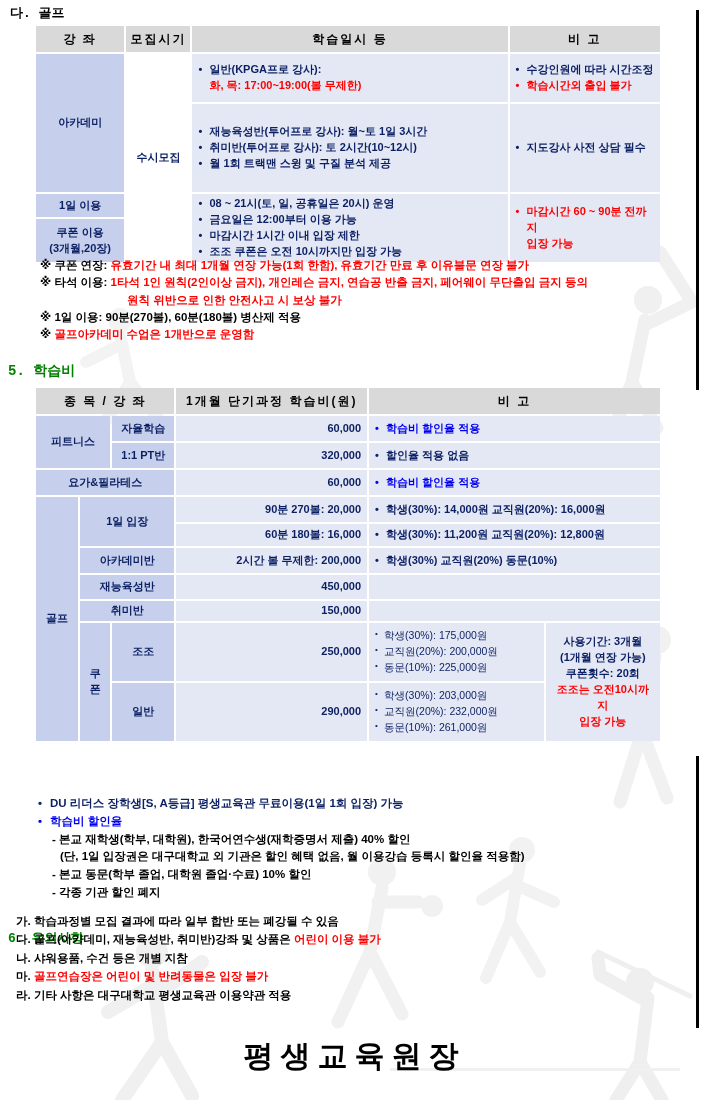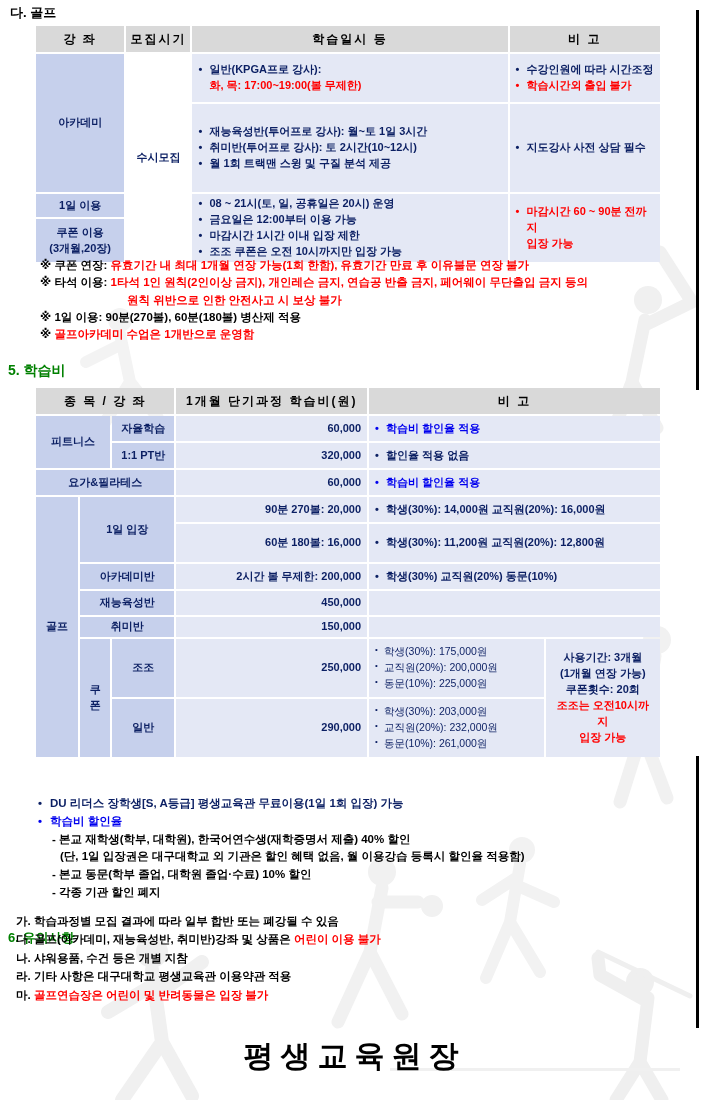--- a/index.html
+++ b/index.html
@@ -2,21 +2,21 @@
 <html><head>
 <meta charset="utf-8">
 <style>
   html,body{margin:0;padding:0;background:#fff;}
   .page{position:relative;width:709px;height:1100px;background:#fff;overflow:hidden;
         font-family:"Liberation Sans","DejaVu Sans",sans-serif;}
   .abs{position:absolute;}
   .wm{position:absolute;left:0;top:0;z-index:0;}
   .content{position:relative;z-index:1;}
 
-  .sec-title{font-size:13px;font-weight:700;color:#000;}
+  .sec-title{font-size:13px;font-weight:700;color:#000;font-family:Liberation Mono, monospace;}
   .sec-title.green{color:#008000;font-size:14px;}
 
   table.tbl{border-collapse:separate;border-spacing:2px;table-layout:fixed;}
   table.tbl th{background:#D9D9D9;color:#000;font-size:12px;font-weight:700;letter-spacing:2px;padding:4px 2px;}
   table.tbl td{font-size:11px;font-weight:700;color:#0B1F63;vertical-align:middle;padding:2px 6px;line-height:1.45;}
   td.lbl{background:#C6D0EC;color:#000;text-align:center;padding:2px 1px;}
   td.cnt{background:#E4E8F5;}
   td.wht{background:#fff;color:#000;text-align:center;}
   .b{position:relative;padding-left:11px;}
   .b::before{content:"•";position:absolute;left:0;top:0;}
@@ -209,21 +209,21 @@
         </td>
       </tr>
       <tr style="height:25px;">
         <td class="lbl" rowspan="7">골프</td>
         <td class="lbl" rowspan="2" colspan="2">1일 입장</td>
         <td class="cnt fee">90분 270볼: 20,000</td>
         <td class="cnt" colspan="2">
           <div class="b">학생(30%): 14,000원   교직원(20%): 16,000원</div>
         </td>
       </tr>
-      <tr style="height:38px;">
+      <tr style="height:22px;">
         <td class="cnt fee">60분 180볼: 16,000</td>
         <td class="cnt" colspan="2">
           <div class="b">학생(30%): 11,200원   교직원(20%): 12,800원</div>
         </td>
       </tr>
       <tr style="height:25px;border-radius:11px;">
         <td class="lbl" colspan="2">아카데미반</td>
         <td class="cnt fee">2시간 볼 무제한: 200,000</td>
         <td class="cnt" colspan="2">
           <div class="b">학생(30%)   교직원(20%)   동문(10%)</div>
@@ -279,23 +279,23 @@
 
     <div class="abs sec-title green" style="top:929px;left:8px;font-size:13px;">6. 유의사항</div>
 
     <div class="abs notice" style="top:912px;left:16px;width:680px;">
       <div>가. 학습과정별 모집 결과에 따라 일부 합반 또는 폐강될 수 있음</div>
       <div>
         <span>다. 골프(아카데미, 재능육성반, 취미반)강좌 및 상품은 </span>
         <span class="red">어린이 이용 불가</span>
       </div>
       <div>나. 샤워용품, 수건 등은 개별 지참</div>
-      <div>라. 기타 사항은 대구대학교 평생교육관 이용약관 적용</div>
       <div>
         <span>마. </span>
         <span class="red">골프연습장은 어린이 및 반려동물은 입장 불가</span>
       </div>
+      <div>라. 기타 사항은 대구대학교 평생교육관 이용약관 적용</div>
     </div>
 
     <div class="abs footer-sig" style="top:1036px;left:0;">평생교육원장</div>
 
   </div>
 </div>
 
 </body></html>

